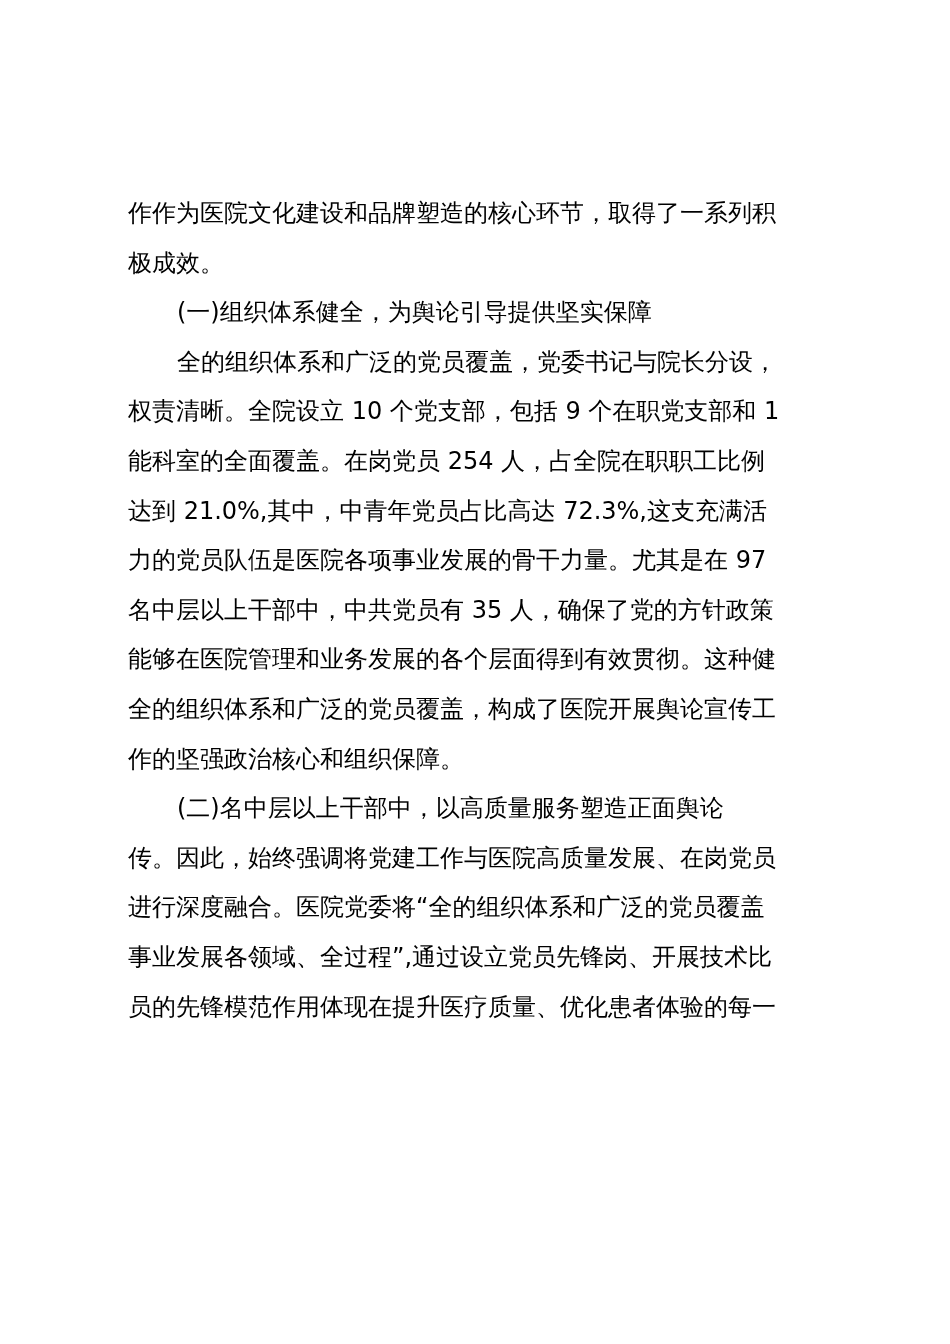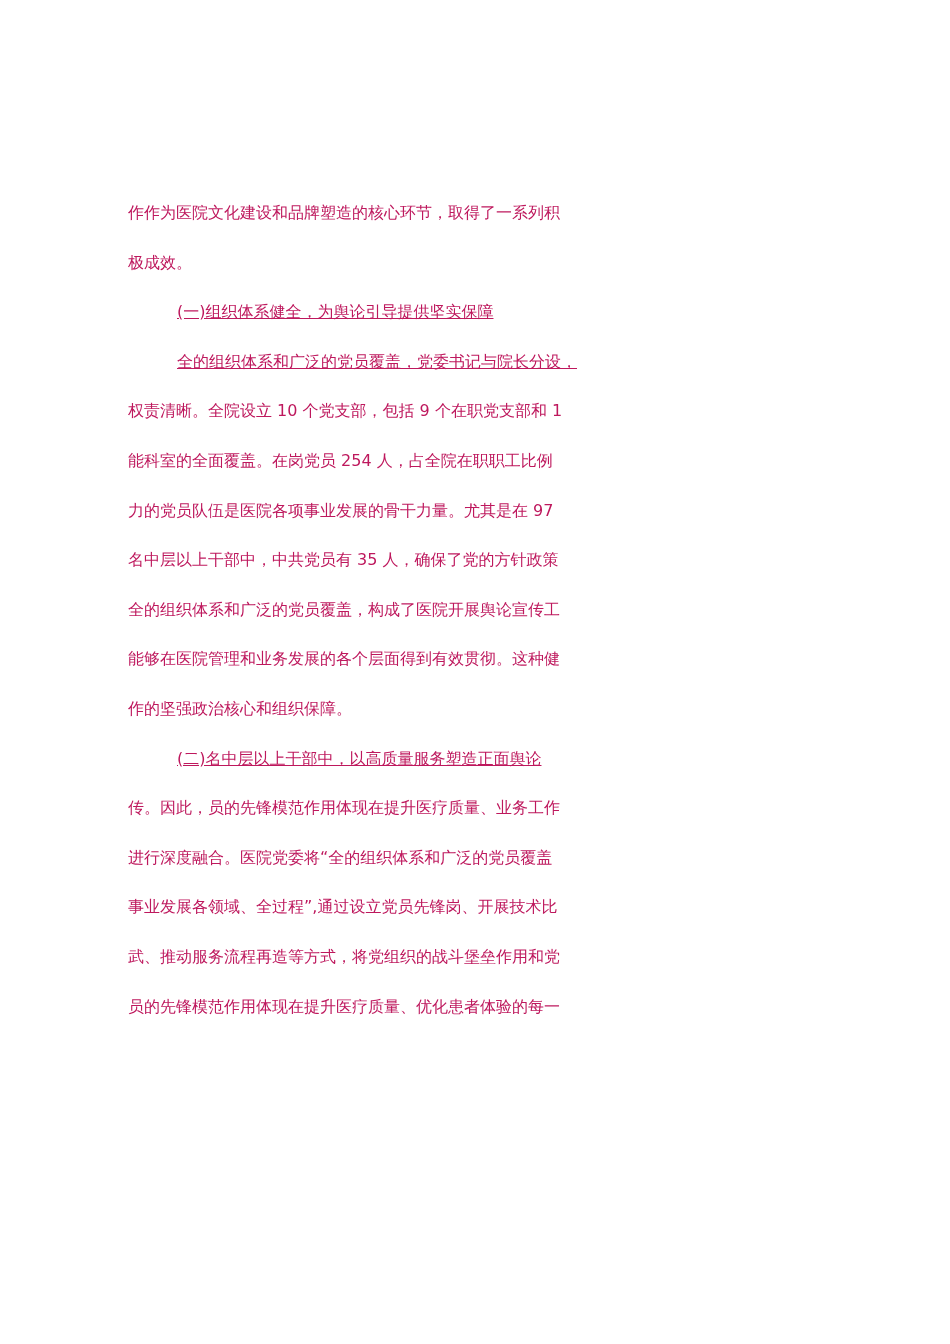--- a/index.html
+++ b/index.html
@@ -4,60 +4,60 @@
 <style>
   html, body { margin: 0; padding: 0; background: #ffffff; }
   body { width: 950px; height: 1344px; position: relative; overflow: hidden; }
   .page {
     position: absolute; left: 0; top: 0; width: 950px; height: 1344px;
     background: #ffffff;
   }
   .content {
     position: absolute; left: 128px; top: 194px; width: 700px;
     font-family: "DejaVu Sans", "Liberation Sans", sans-serif;
-    font-size: 16px; color: #be185d;
+    font-size: 24px; color: #000000;
   }
   .line {
     height: 49.6px; line-height: 38px; white-space: nowrap;
     letter-spacing: 0px;
   }
-  .indent { padding-left: 49px; text-decoration: underline; }
+  .indent { padding-left: 49px; }
 </style>
 </head>
 <body>
 
 <div class="page">
   <div class="content">
 
     <div class="block">
       <div class="line">作作为医院文化建设和品牌塑造的核心环节，取得了一系列积</div>
       <div class="line">极成效。</div>
     </div>
 
     <div class="block">
       <div class="line indent">(一)组织体系健全，为舆论引导提供坚实保障</div>
     </div>
 
     <div class="block">
       <div class="line indent">全的组织体系和广泛的党员覆盖，党委书记与院长分设，</div>
       <div class="line">权责清晰。全院设立 10 个党支部，包括 9 个在职党支部和 1</div>
       <div class="line">能科室的全面覆盖。在岗党员 254 人，占全院在职职工比例</div>
+      <div class="line">达到 21.0%,其中，中青年党员占比高达 72.3%,这支充满活</div>
       <div class="line">力的党员队伍是医院各项事业发展的骨干力量。尤其是在 97</div>
       <div class="line">名中层以上干部中，中共党员有 35 人，确保了党的方针政策</div>
+      <div class="line">能够在医院管理和业务发展的各个层面得到有效贯彻。这种健</div>
       <div class="line">全的组织体系和广泛的党员覆盖，构成了医院开展舆论宣传工</div>
-      <div class="line">能够在医院管理和业务发展的各个层面得到有效贯彻。这种健</div>
       <div class="line">作的坚强政治核心和组织保障。</div>
     </div>
 
     <div class="block">
       <div class="line indent">(二)名中层以上干部中，以高质量服务塑造正面舆论</div>
     </div>
 
     <div class="block">
-      <div class="line">传。因此，员的先锋模范作用体现在提升医疗质量、业务工作</div>
+      <div class="line">传。因此，始终强调将党建工作与医院高质量发展、在岗党员</div>
       <div class="line">进行深度融合。医院党委将“全的组织体系和广泛的党员覆盖</div>
       <div class="line">事业发展各领域、全过程”,通过设立党员先锋岗、开展技术比</div>
-      <div class="line">武、推动服务流程再造等方式，将党组织的战斗堡垒作用和党</div>
       <div class="line">员的先锋模范作用体现在提升医疗质量、优化患者体验的每一</div>
     </div>
 
   </div>
 </div>
 
 </body></html>

